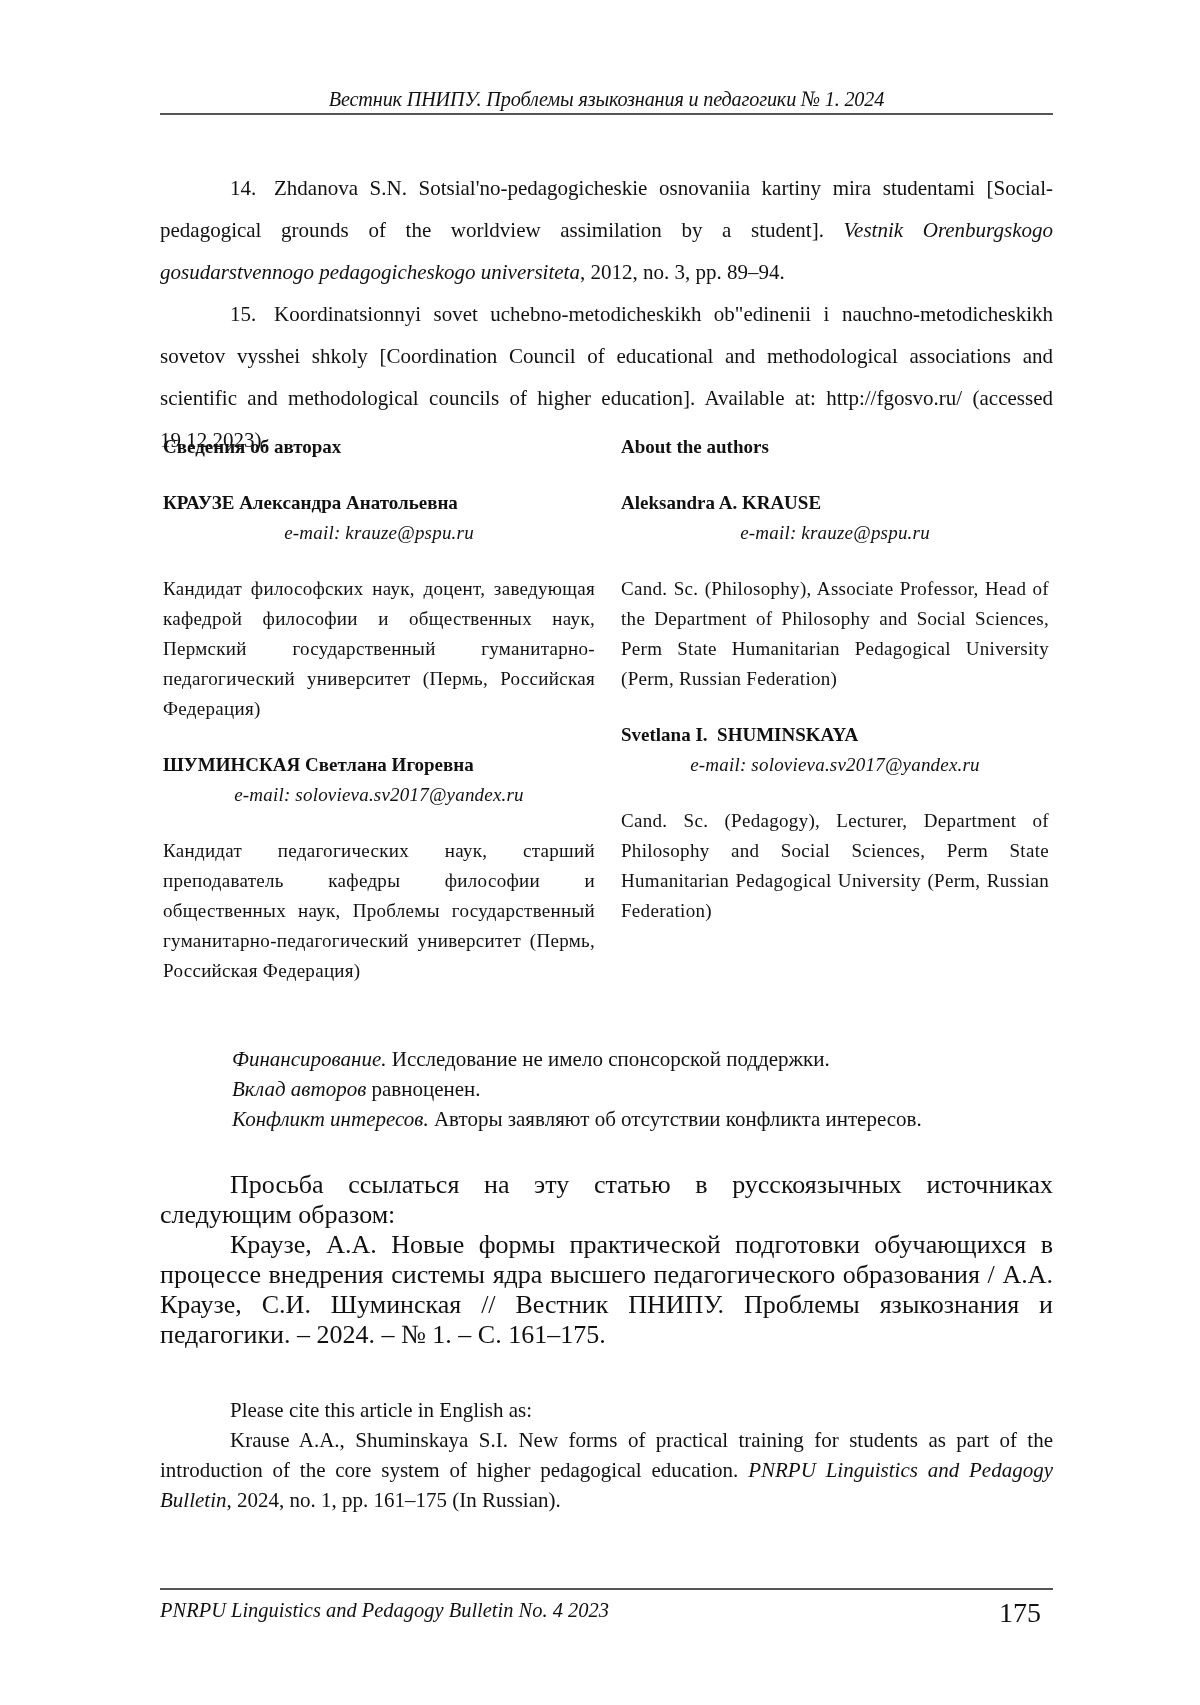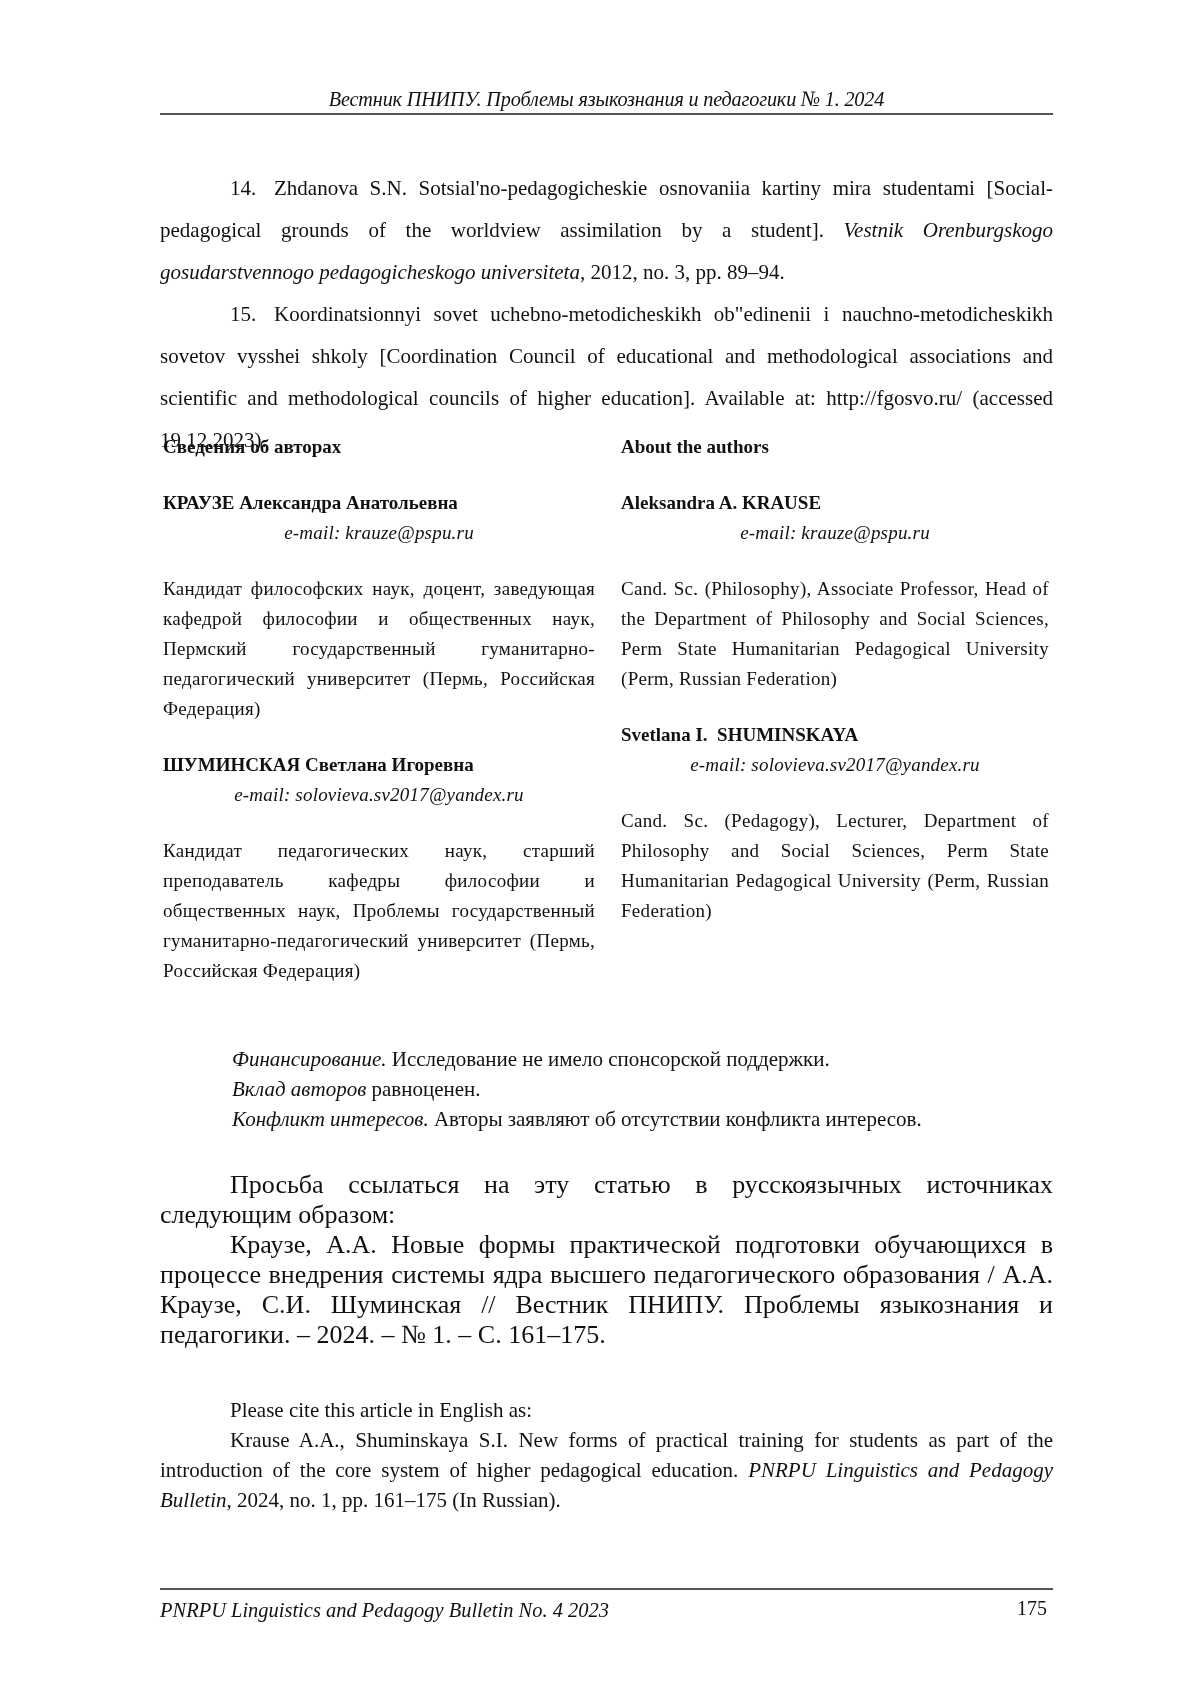--- a/index.html
+++ b/index.html
@@ -147,22 +147,22 @@
       top: 1597px;
       left: 0;
       font-style: italic;
       font-size: 22px;
       transform: scaleX(0.93);
       transform-origin: left;
     }
     .page-number {
       position: absolute;
       top: 1597px;
-      right: 6px;
-      font-size: 20px;
+      right: 12px;
+      font-size: 28px;
     }
   </style>
 </head>
 <body>
 
 <div class="page">
 
   <div class="running-header">Вестник ПНИПУ. Проблемы языкознания и педагогики № 1. 2024</div>
   <div class="header-rule"></div>
 

